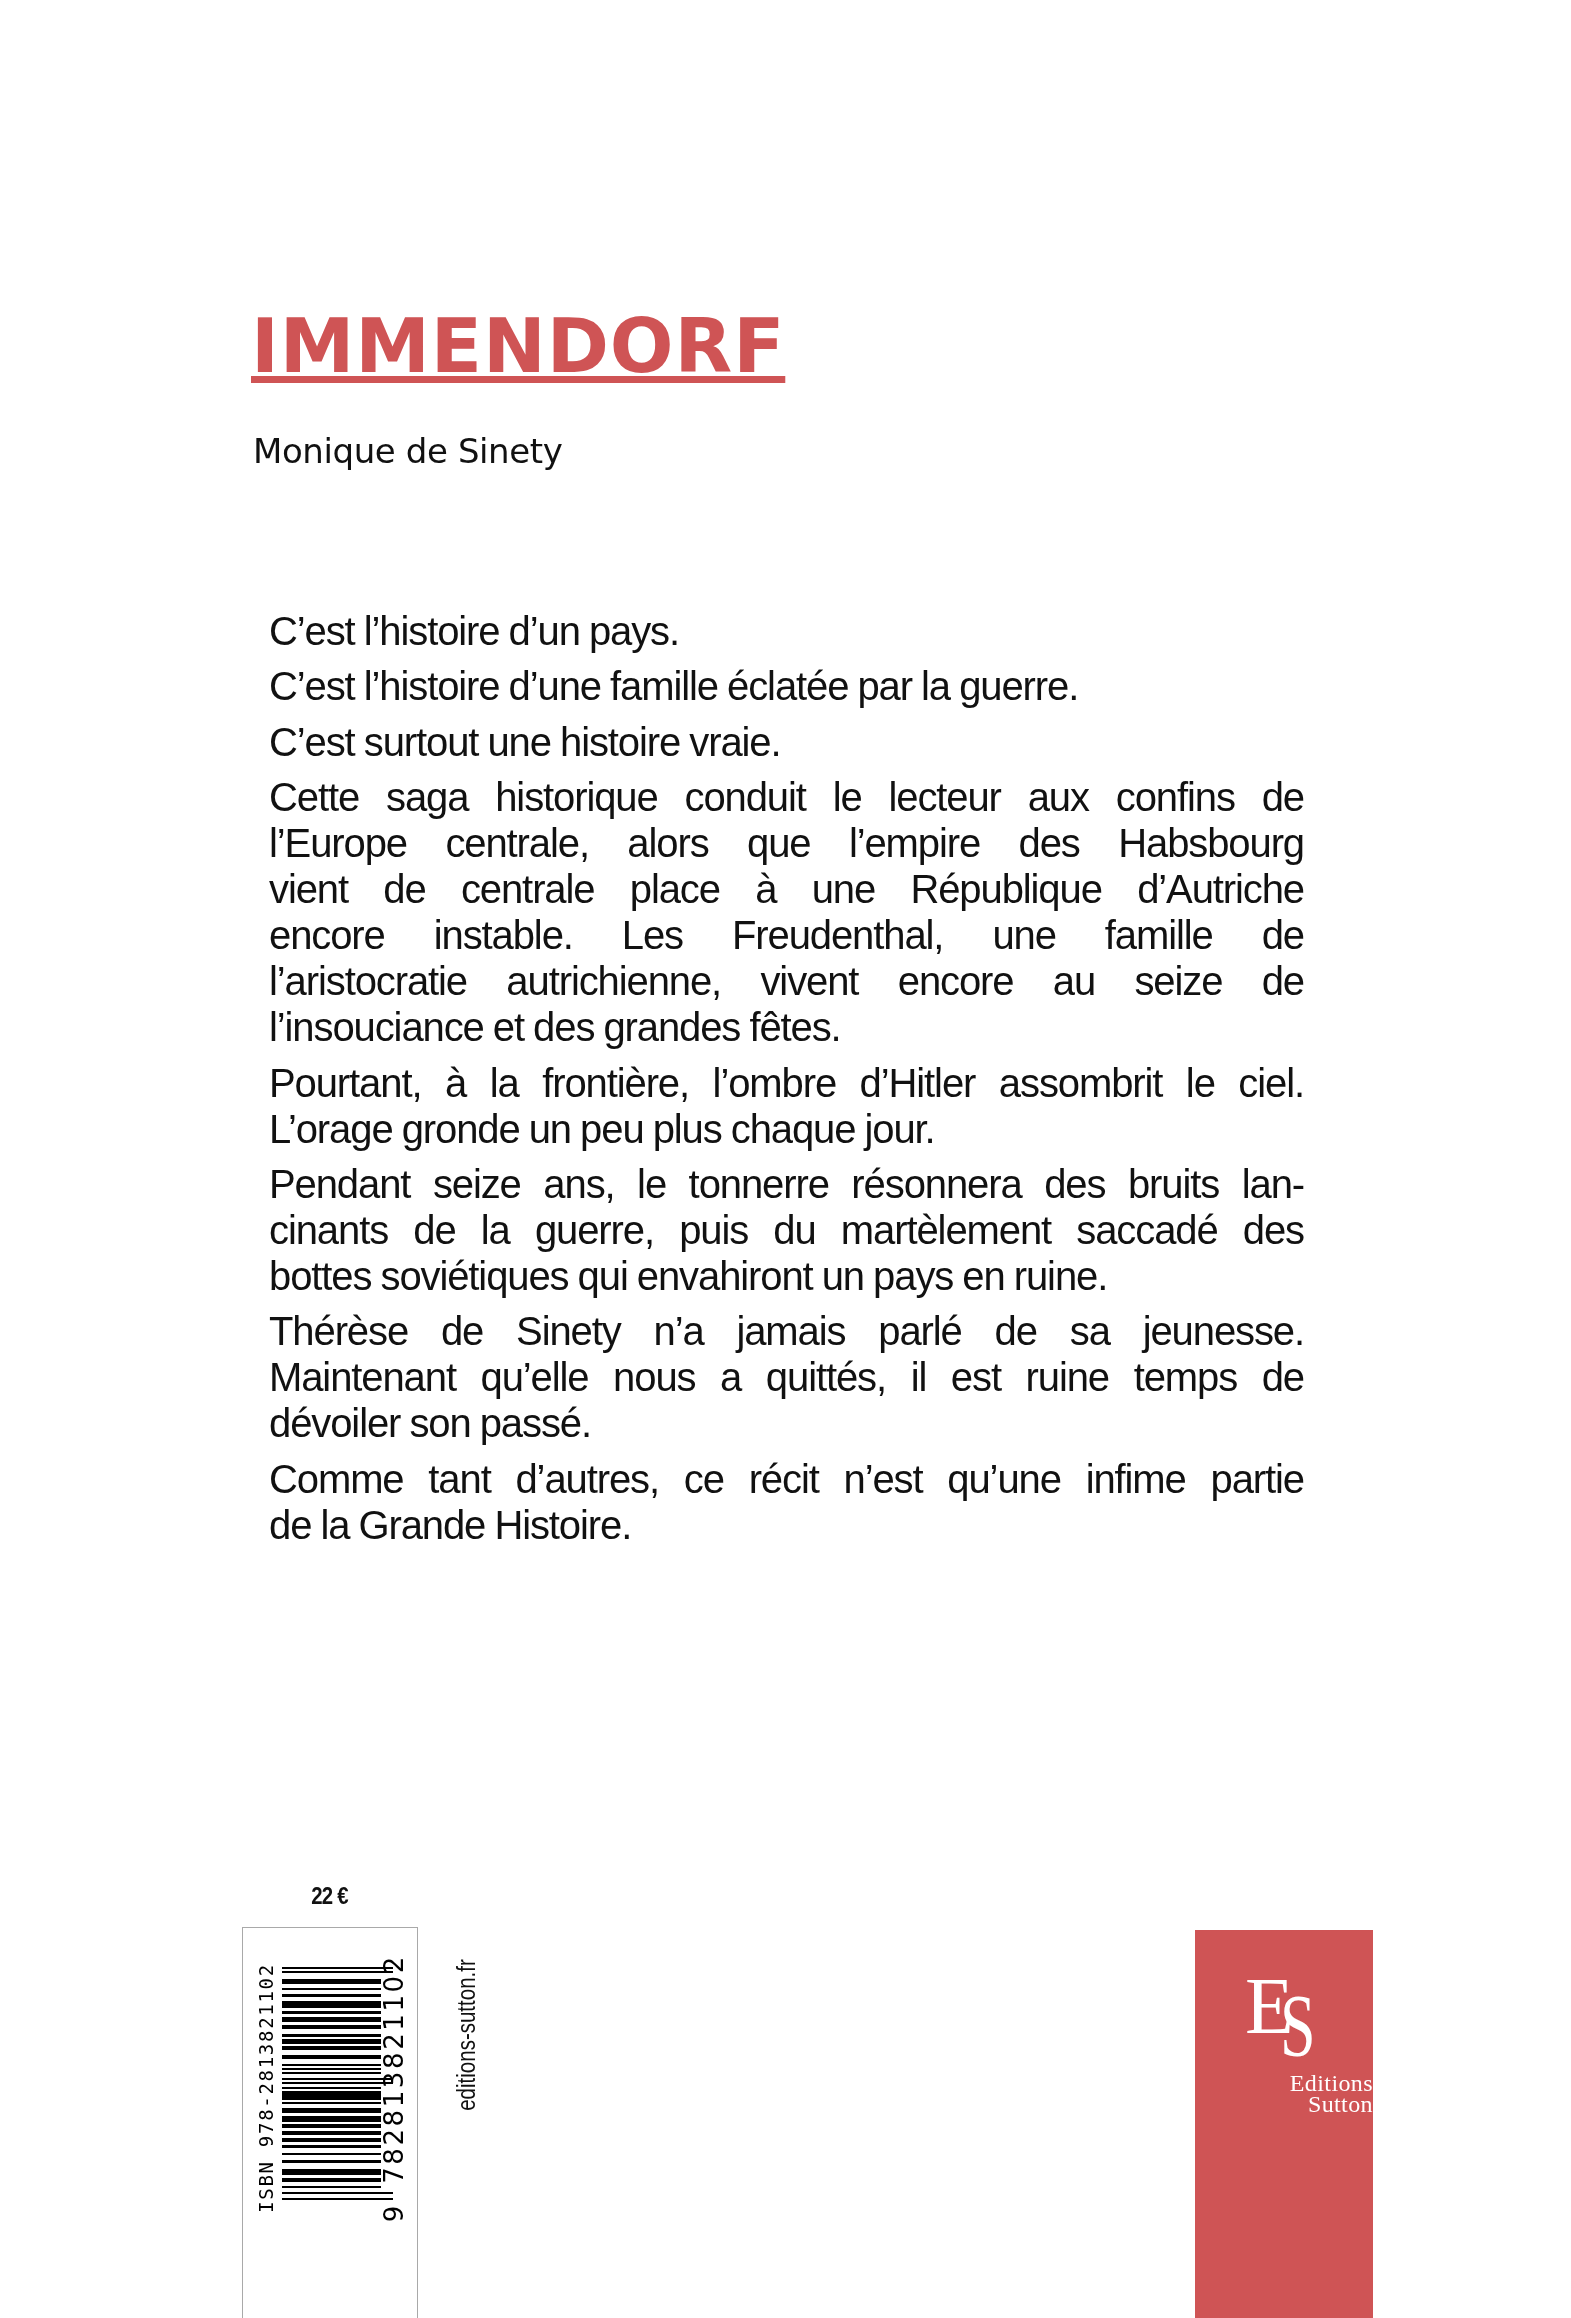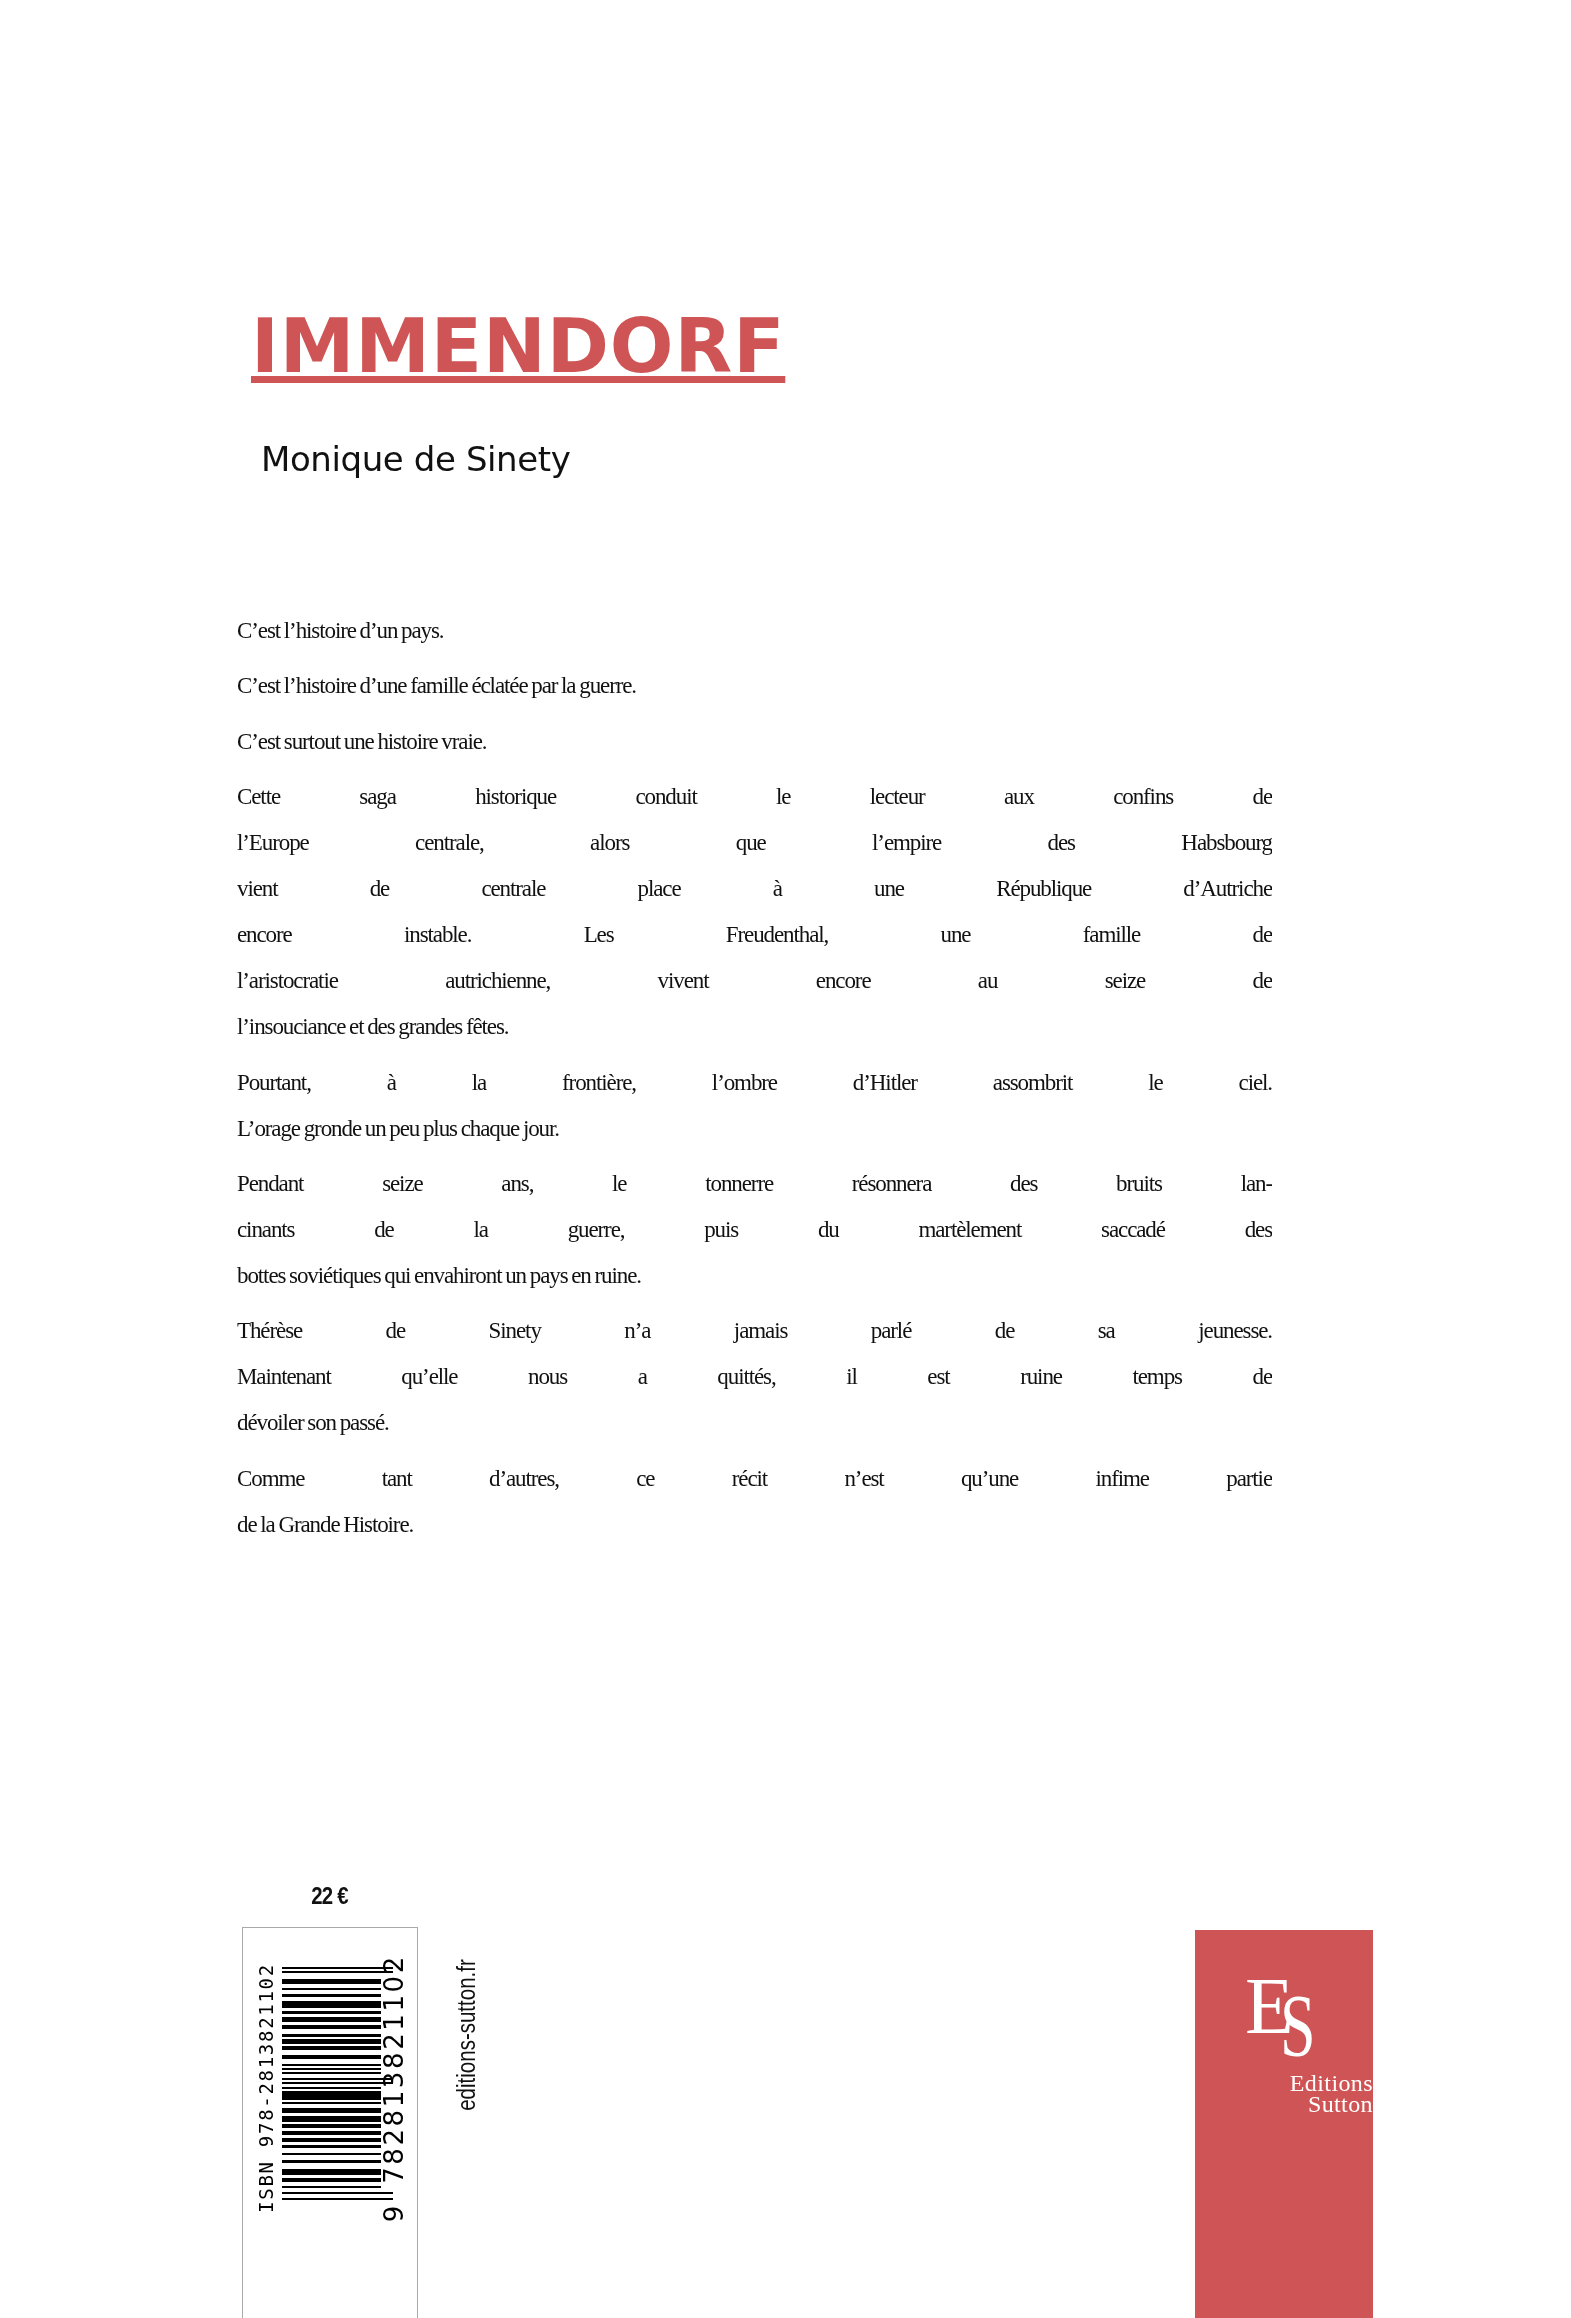--- a/index.html
+++ b/index.html
@@ -28,30 +28,30 @@
       margin: 0;
     }
     .author {
       position: absolute;
       left: 253px;
       top: 427px;
       font-family: "DejaVu Sans", sans-serif;
       font-size: 34px;
       line-height: 48px;
       white-space: nowrap;
-      margin: 8px;
+      margin: 0;
       letter-spacing: -0.4px;
     }
     .blurb {
       position: absolute;
-      left: 237px;
+      left: 269px;
       top: 608px;
       width: 1035px;
-      font-family: Liberation Serif, serif;
-      font-size: 23px;
+      font-family: Liberation Sans, sans-serif;
+      font-size: 40px;
       line-height: 46px;
       letter-spacing: -1.1px;
       word-spacing: -0.9px;
     }
     .blurb p {
       margin: 0 0 9.4px 0;
       padding: 0;
     }
     .blurb .ln {
       display: block;

